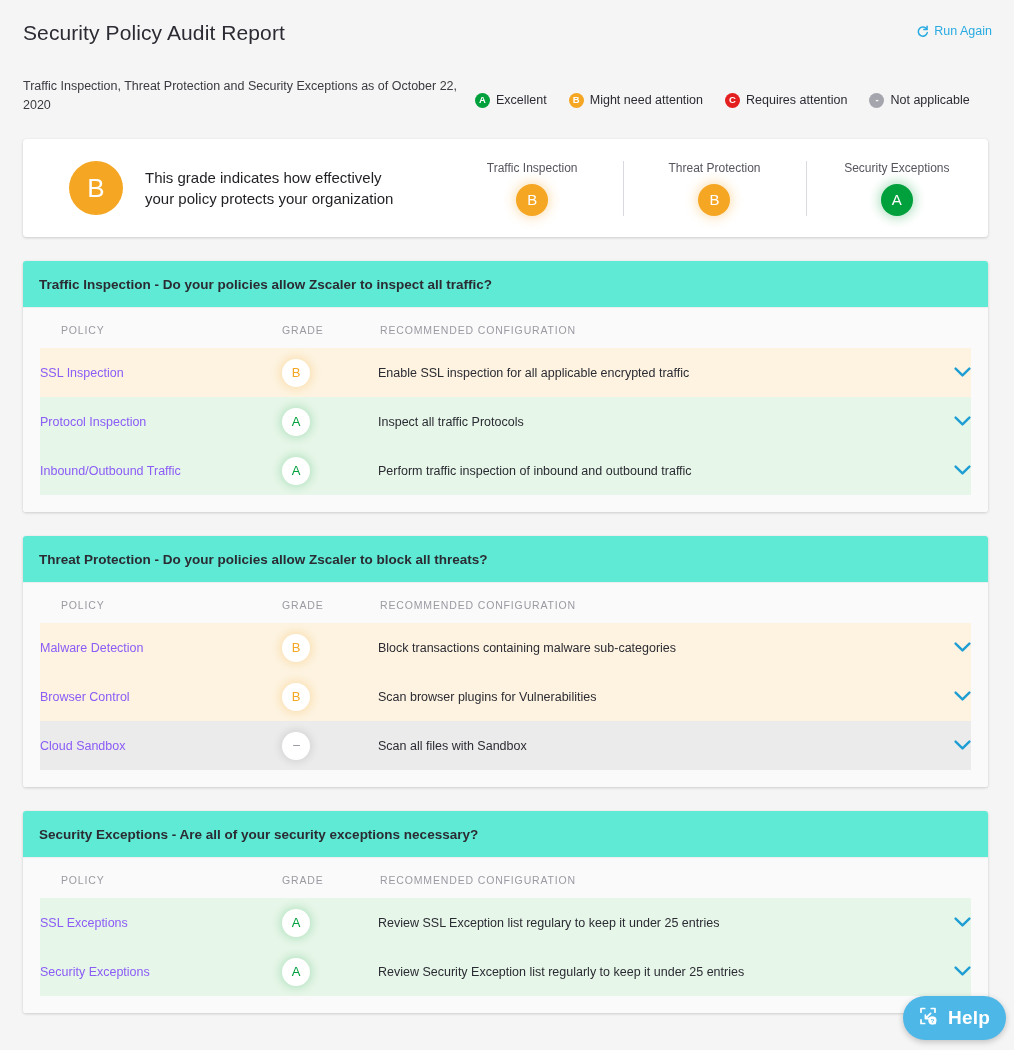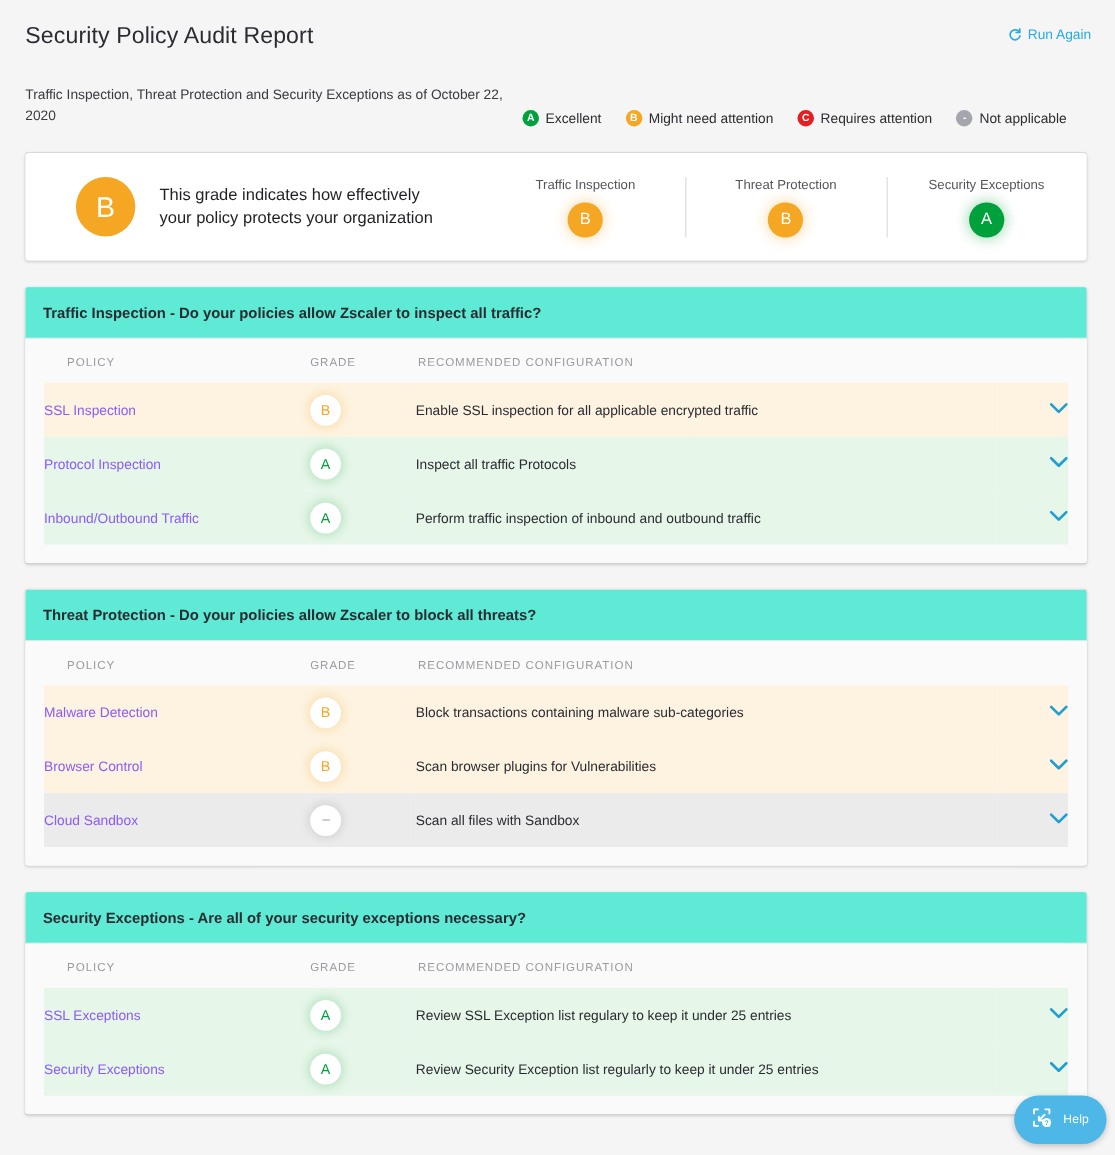--- a/index.html
+++ b/index.html
@@ -32,21 +32,21 @@
     position: absolute;
     top: 24px; right: 22px;
     font-size: 12.5px;
     color: #29abe2;
     display: flex; align-items: center; gap: 5px;
     cursor: pointer;
     user-select: none;
   }
   .run-again svg { display: block; }
 
-  .hdr-sub-row { display: flex; align-items: flex-end; margin-top: 31px; }
+  .hdr-sub-row { display: flex; align-items: center; margin-top: 31px; }
   .hdr-sub {
     font-size: 12.5px;
     color: #3a3a40;
     line-height: 19px;
     width: 452px;
     flex: 0 0 452px;
   }
   .legend {
     display: flex;
     align-items: center;
@@ -171,21 +171,21 @@
     background: #4db8e8;
     color: #fff;
     border-radius: 22px;
     height: 44px;
     padding: 0 16px 0 13px;
     display: flex; align-items: center; gap: 8px;
     box-shadow: 0 2px 6px rgba(0,0,0,.22);
     cursor: pointer;
     user-select: none;
   }
-  .help-label { font-size: 11px; font-weight: 400; letter-spacing: .2px; }
+  .help-label { font-size: 19px; font-weight: 700; letter-spacing: .2px; }
 </style>
 </head>
 <body>
 
 <div class="page">
 
   <div class="hdr">
     <div class="hdr-title">Security Policy Audit Report</div>
 
     <div class="run-again">

